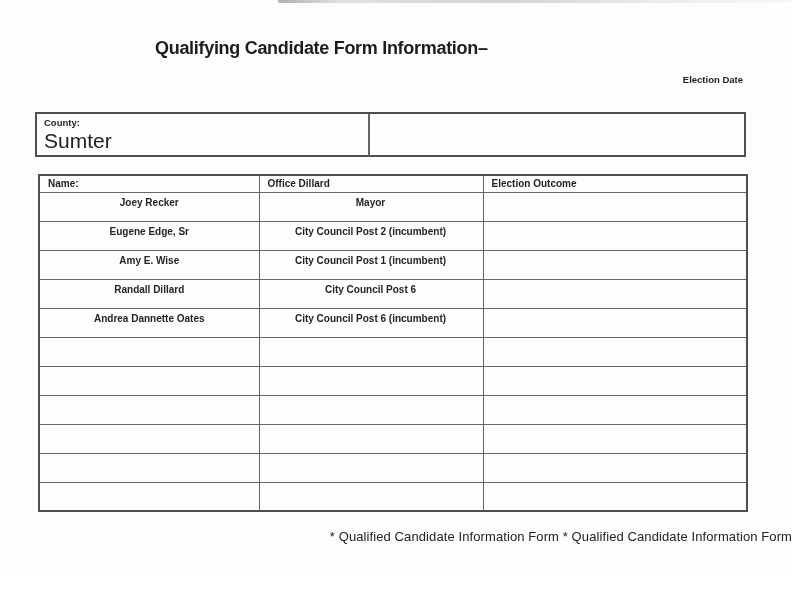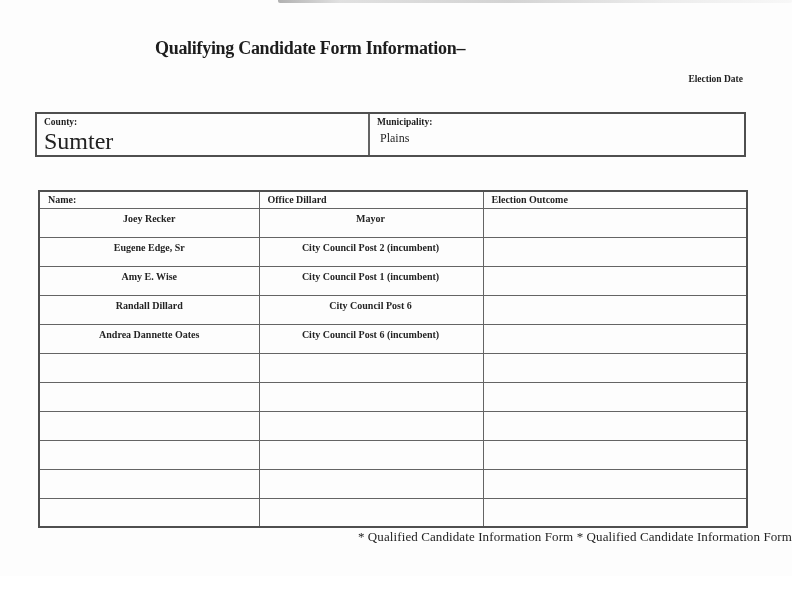--- a/index.html
+++ b/index.html
@@ -8,21 +8,21 @@
     --grid: #646464;
     --paper: #fdfdfd;
   }
   * { margin: 0; padding: 0; box-sizing: border-box; }
   html, body { background: #ffffff; }
   .page {
     position: relative;
     width: 792px;
     height: 576px;
     background: var(--paper);
-    font-family: Liberation Serif, serif;
+    font-family: Liberation Sans, sans-serif;
     color: var(--ink);
     overflow: hidden;
   }
 
   
   .artifact-top {
     position: absolute; top: 0; left: 278px; width: 514px; height: 3px;
     background: linear-gradient(to right,
       rgba(145,145,145,.7), rgba(190,190,190,.45) 12%,
       rgba(170,170,170,.5) 45%, rgba(205,205,205,.35) 75%,
@@ -54,34 +54,34 @@
   .date-label {
     position: absolute; left: 533px; top: 74px; width: 210px;
     text-align: right; font-size: 9.5px; font-weight: 700;
   }
 
   
   .loc-box {
     position: absolute; left: 35px; top: 112px; width: 711px; height: 45px;
     border: 2px solid var(--border); background: var(--paper);
     display: flex;
+    flex-direction: column;
   }
   .loc-cell { padding: 3px 7px; }
   .loc-cell.county { width: 333px; border-right: 2px solid var(--grid); }
   .loc-cell.muni { flex: 1; }
   .loc-label { font-size: 9.5px; font-weight: 700; }
-  .county-value { font-size: 24px; color: #222222; margin-top: 1px; }
+  .county-value { font-size: 21px; color: #222222; margin-top: 1px; }
   .muni-value { font-size: 12px; margin-top: 4px; padding-left: 3px; }
 
   
   .cand-table {
     position: absolute; left: 38px; top: 174px; width: 708px;
     border-collapse: collapse; table-layout: fixed;
     border: 2px solid var(--border);
-    margin-top: 16px;
   }
   .cand-table th, .cand-table td {
     border: 1px solid var(--grid);
     text-align: left;
     font-weight: 700;
     overflow: hidden; white-space: nowrap;
   }
   .cand-table th {
     height: 17px; font-size: 10px; padding: 2px 8px; vertical-align: middle;
   }
@@ -107,24 +107,20 @@
   <div class="artifact-top"></div>
 
   <div class="title">Qualifying Candidate Form Information–</div>
 
   <div class="date-label">Election Date</div>
 
   <div class="loc-box">
     <div class="loc-cell county">
       <div class="loc-label">County:</div>
       <div class="county-value">Sumter</div>
-    </div>
-    <div class="loc-cell muni">
-      <div class="loc-label">Municipality:</div>
-      <div class="muni-value">Plains</div>
     </div>
   </div>
 
   <table class="cand-table">
     <colgroup>
       <col style="width:220px">
       <col style="width:224px">
       <col style="width:264px">
     </colgroup>
     <thead>

